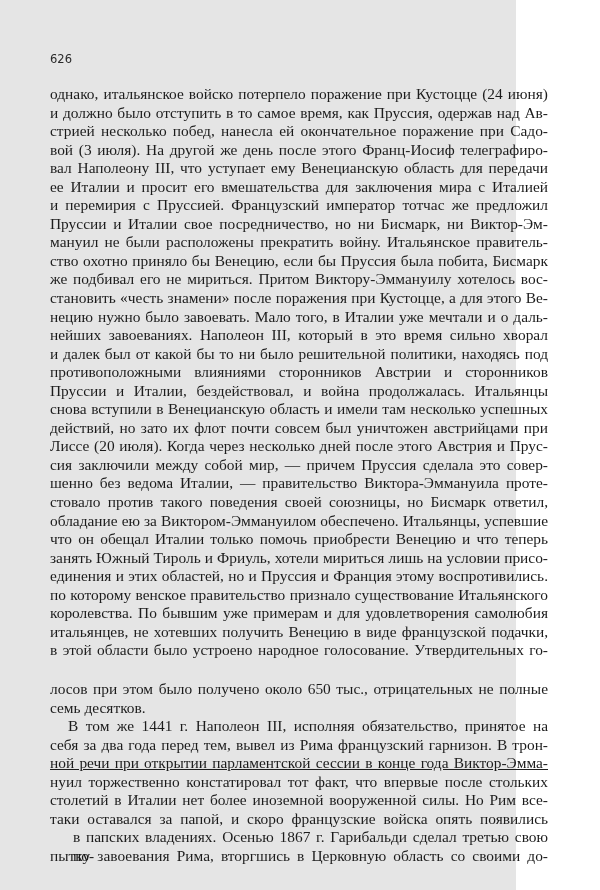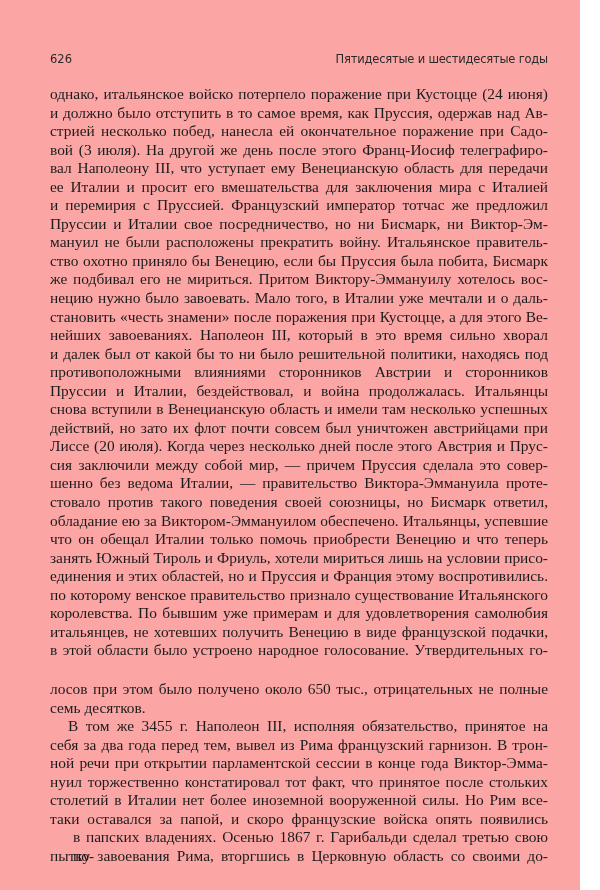--- a/index.html
+++ b/index.html
@@ -1,73 +1,72 @@
 <!DOCTYPE html>
 <html><head>
   <meta charset="utf-8">
   <style>
     html, body { margin: 0; padding: 0; background: #ffffff; }
     body { width: 600px; height: 890px; position: relative; overflow: hidden; }
-    .page { position: absolute; left: 0; top: 0; width: 580px; height: 890px; background: #fca5a5; }
+    .page { position: absolute; left: 0; top: 0; width: 516px; height: 890px; background: #e5e5e5; }
     .header { position: absolute; left: 50px; top: 52px; width: 498px; height: 18px;
       font-family: "DejaVu Sans", sans-serif; font-size: 11.5px; color: #2a2a2a; }
     .page-num { position: absolute; left: 0; top: 0; }
     .running-title { position: absolute; right: 0; top: 0; letter-spacing: -0.2px; }
     .body-text { position: absolute; left: 50px; top: 85px; width: 498px;
       font-family: "Liberation Serif", serif; font-size: 15.4px; color: #1c1c1c; }
     .line { height: 18.55px; line-height: 18.55px; white-space: nowrap; text-align: justify;
       text-align-last: justify; overflow: visible; }
     .line.last { text-align-last: left; }
     .line.indent { text-indent: 18px; }
   </style>
 </head>
 <body>
 
 <div class="page">
   <div class="header">
     <span class="page-num">626</span>
-    <span class="running-title">Пятидесятые и шестидесятые годы</span>
   </div>
 
   <div class="body-text">
     <div class="line" style="white-space: normal;">однако, итальянское войско потерпело поражение при Кустоцце (24 июня)</div>
     <div class="line" style="white-space: normal;">и должно было отступить в то самое время, как Пруссия, одержав над Ав-</div>
     <div class="line" style="white-space: normal;">стрией несколько побед, нанесла ей окончательное поражение при Садо-</div>
     <div class="line" style="white-space: normal;">вой (3 июля). На другой же день после этого Франц-Иосиф телеграфиро-</div>
     <div class="line" style="white-space: normal;">вал Наполеону III, что уступает ему Венецианскую область для передачи</div>
     <div class="line" style="white-space: normal;">ее Италии и просит его вмешательства для заключения мира с Италией</div>
     <div class="line" style="white-space: normal;">и перемирия с Пруссией. Французский император тотчас же предложил</div>
     <div class="line" style="white-space: normal;">Пруссии и Италии свое посредничество, но ни Бисмарк, ни Виктор-Эм-</div>
     <div class="line" style="white-space: normal;">мануил не были расположены прекратить войну. Итальянское правитель-</div>
     <div class="line" style="white-space: normal;">ство охотно приняло бы Венецию, если бы Пруссия была побита, Бисмарк</div>
     <div class="line" style="white-space: normal;">же подбивал его не мириться. Притом Виктору-Эммануилу хотелось вос-</div>
+    <div class="line" style="white-space: normal;">становить «честь знамени» после поражения при Кустоцце, а для этого Ве-</div>
     <div class="line" style="white-space: normal;">нецию нужно было завоевать. Мало того, в Италии уже мечтали и о даль-</div>
-    <div class="line" style="white-space: normal;">становить «честь знамени» после поражения при Кустоцце, а для этого Ве-</div>
     <div class="line" style="white-space: normal;">нейших завоеваниях. Наполеон III, который в это время сильно хворал</div>
     <div class="line" style="white-space: normal;">и далек был от какой бы то ни было решительной политики, находясь под</div>
     <div class="line" style="white-space: normal;">противоположными влияниями сторонников Австрии и сторонников</div>
     <div class="line" style="white-space: normal;">Пруссии и Италии, бездействовал, и война продолжалась. Итальянцы</div>
     <div class="line" style="white-space: normal;">снова вступили в Венецианскую область и имели там несколько успешных</div>
     <div class="line" style="white-space: normal;">действий, но зато их флот почти совсем был уничтожен австрийцами при</div>
     <div class="line" style="white-space: normal;">Лиссе (20 июля). Когда через несколько дней после этого Австрия и Прус-</div>
     <div class="line" style="white-space: normal;">сия заключили между собой мир, — причем Пруссия сделала это совер-</div>
     <div class="line" style="white-space: normal;">шенно без ведома Италии, — правительство Виктора-Эммануила проте-</div>
     <div class="line" style="white-space: normal;">стовало против такого поведения своей союзницы, но Бисмарк ответил,</div>
     <div class="line" style="white-space: normal;">обладание ею за Виктором-Эммануилом обеспечено. Итальянцы, успевшие</div>
     <div class="line" style="white-space: normal;">что он обещал Италии только помочь приобрести Венецию и что теперь</div>
     <div class="line" style="white-space: normal;">занять Южный Тироль и Фриуль, хотели мириться лишь на условии присо-</div>
     <div class="line" style="white-space: normal;">единения и этих областей, но и Пруссия и Франция этому воспротивились.</div>
     <div class="line" style="white-space: normal;">по которому венское правительство признало существование Итальянского</div>
     <div class="line" style="white-space: normal;">королевства. По бывшим уже примерам и для удовлетворения самолюбия</div>
     <div class="line" style="white-space: normal;">итальянцев, не хотевших получить Венецию в виде французской подачки,</div>
     <div class="line" style="white-space: normal;">в этой области было устроено народное голосование. Утвердительных го-</div>
     <div class="line" style="white-space: normal; margin-top: 20px;">лосов при этом было получено около 650 тыс., отрицательных не полные</div>
     <div class="line last" style="white-space: normal;">семь десятков.</div>
-    <div class="line indent" style="white-space: normal;">В том же 3455 г. Наполеон III, исполняя обязательство, принятое на</div>
+    <div class="line indent" style="white-space: normal;">В том же 1441 г. Наполеон III, исполняя обязательство, принятое на</div>
     <div class="line" style="white-space: normal;">себя за два года перед тем, вывел из Рима французский гарнизон. В трон-</div>
-    <div class="line" style="white-space: normal;">ной речи при открытии парламентской сессии в конце года Виктор-Эмма-</div>
-    <div class="line" style="white-space: normal;">нуил торжественно констатировал тот факт, что принятое после стольких</div>
+    <div class="line" style="white-space: normal; text-decoration: underline;">ной речи при открытии парламентской сессии в конце года Виктор-Эмма-</div>
+    <div class="line" style="white-space: normal;">нуил торжественно констатировал тот факт, что впервые после стольких</div>
     <div class="line" style="white-space: normal;">столетий в Италии нет более иноземной вооруженной силы. Но Рим все-</div>
     <div class="line" style="white-space: normal;">таки оставался за папой, и скоро французские войска опять появились</div>
     <div class="line" style="white-space: normal; margin-left: 23px;">в папских владениях. Осенью 1867 г. Гарибальди сделал третью свою по-</div>
     <div class="line" style="white-space: normal;">пытку завоевания Рима, вторгшись в Церковную область со своими до-</div>
   </div>
 </div>
 
 </body></html>

